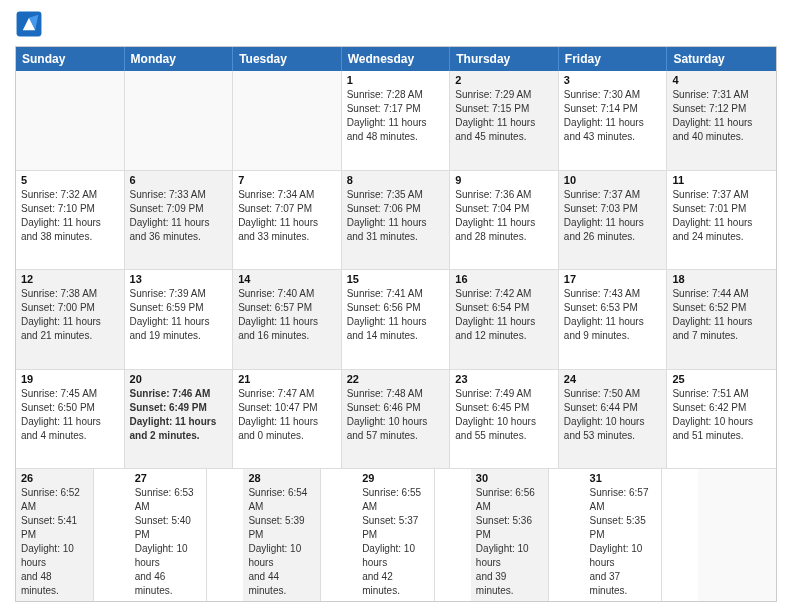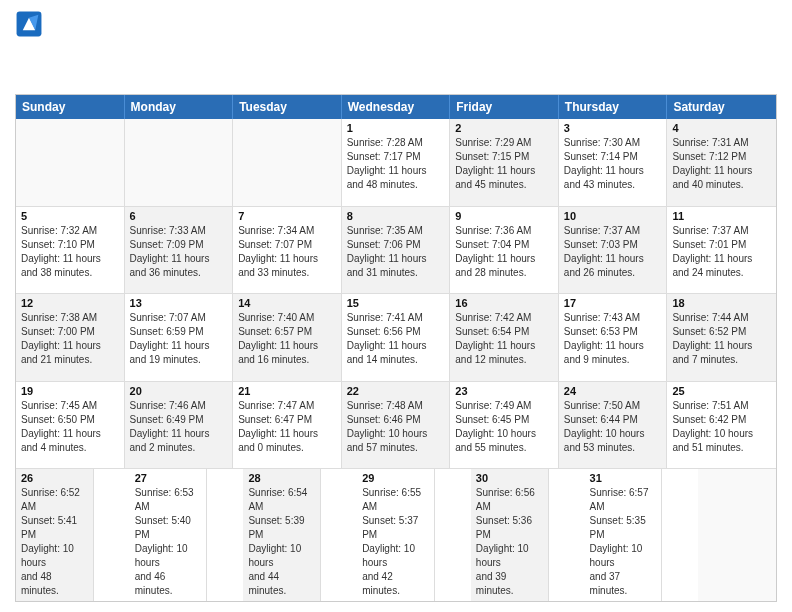--- a/index.html
+++ b/index.html
@@ -45,21 +45,20 @@
     .title-block h2 {
       font-size: 16px;
       font-weight: normal;
       color: #444;
     }
     .calendar {
       flex: 1;
       display: flex;
       flex-direction: column;
       border: 1px solid #ccc;
-      margin-top: 48px;
     }
     .cal-header-row {
       display: grid;
       grid-template-columns: repeat(7, 1fr);
       background: #2a6db5;
     }
     .cal-header-cell {
       color: #fff;
       font-weight: bold;
       font-size: 12px;
@@ -123,22 +122,22 @@
       <h2></h2>
     </div>
   </div>
 
   <div class="calendar">
     <div class="cal-header-row" id="cal-header">
         <div class="cal-header-cell">Sunday</div>
         <div class="cal-header-cell">Monday</div>
         <div class="cal-header-cell">Tuesday</div>
         <div class="cal-header-cell">Wednesday</div>
+        <div class="cal-header-cell">Thursday</div>
         <div class="cal-header-cell">Friday</div>
-        <div class="cal-header-cell">Thursday</div>
         <div class="cal-header-cell">Saturday</div>
       </div>
     <div class="cal-body" id="cal-body">
         <div class="cal-week">
           <div class="cal-cell empty"></div>
           <div class="cal-cell empty"></div>
           <div class="cal-cell empty"></div>
           <div class="cal-cell">
             <div class="day-num">1</div>
             <div class="day-info" style="white-space: pre-line;">Sunrise: 7:28 AM
@@ -222,21 +221,21 @@
         <div class="cal-week">
           <div class="cal-cell shaded">
             <div class="day-num">12</div>
             <div class="day-info" style="white-space: pre-line;">Sunrise: 7:38 AM
 Sunset: 7:00 PM
 Daylight: 11 hours
 and 21 minutes.</div>
           </div>
           <div class="cal-cell">
             <div class="day-num">13</div>
-            <div class="day-info" style="white-space: pre-line;">Sunrise: 7:07 AM
+            <div class="day-info" style="white-space: pre-line;">Sunrise: 7:39 AM
 Sunset: 6:59 PM
 Daylight: 11 hours
 and 19 minutes.</div>
           </div>
           <div class="cal-cell shaded">
             <div class="day-num">14</div>
             <div class="day-info" style="white-space: pre-line;">Sunrise: 7:40 AM
 Sunset: 6:57 PM
 Daylight: 11 hours
 and 16 minutes.</div>
@@ -273,29 +272,29 @@
         <div class="cal-week">
           <div class="cal-cell">
             <div class="day-num">19</div>
             <div class="day-info" style="white-space: pre-line;">Sunrise: 7:45 AM
 Sunset: 6:50 PM
 Daylight: 11 hours
 and 4 minutes.</div>
           </div>
           <div class="cal-cell shaded">
             <div class="day-num">20</div>
-            <div class="day-info" style="white-space: pre-line;">Sunrise: 7:46 AM
+            <div class="day-info" style="white-space: pre-line; font-weight: bold;">Sunrise: 7:46 AM
 Sunset: 6:49 PM
 Daylight: 11 hours
 and 2 minutes.</div>
           </div>
           <div class="cal-cell">
             <div class="day-num">21</div>
             <div class="day-info" style="white-space: pre-line;">Sunrise: 7:47 AM
-Sunset: 6:47 PM
+Sunset: 10:47 PM
 Daylight: 11 hours
 and 0 minutes.</div>
           </div>
           <div class="cal-cell shaded">
             <div class="day-num">22</div>
             <div class="day-info" style="white-space: pre-line;">Sunrise: 7:48 AM
 Sunset: 6:46 PM
 Daylight: 10 hours
 and 57 minutes.</div>
           </div>

